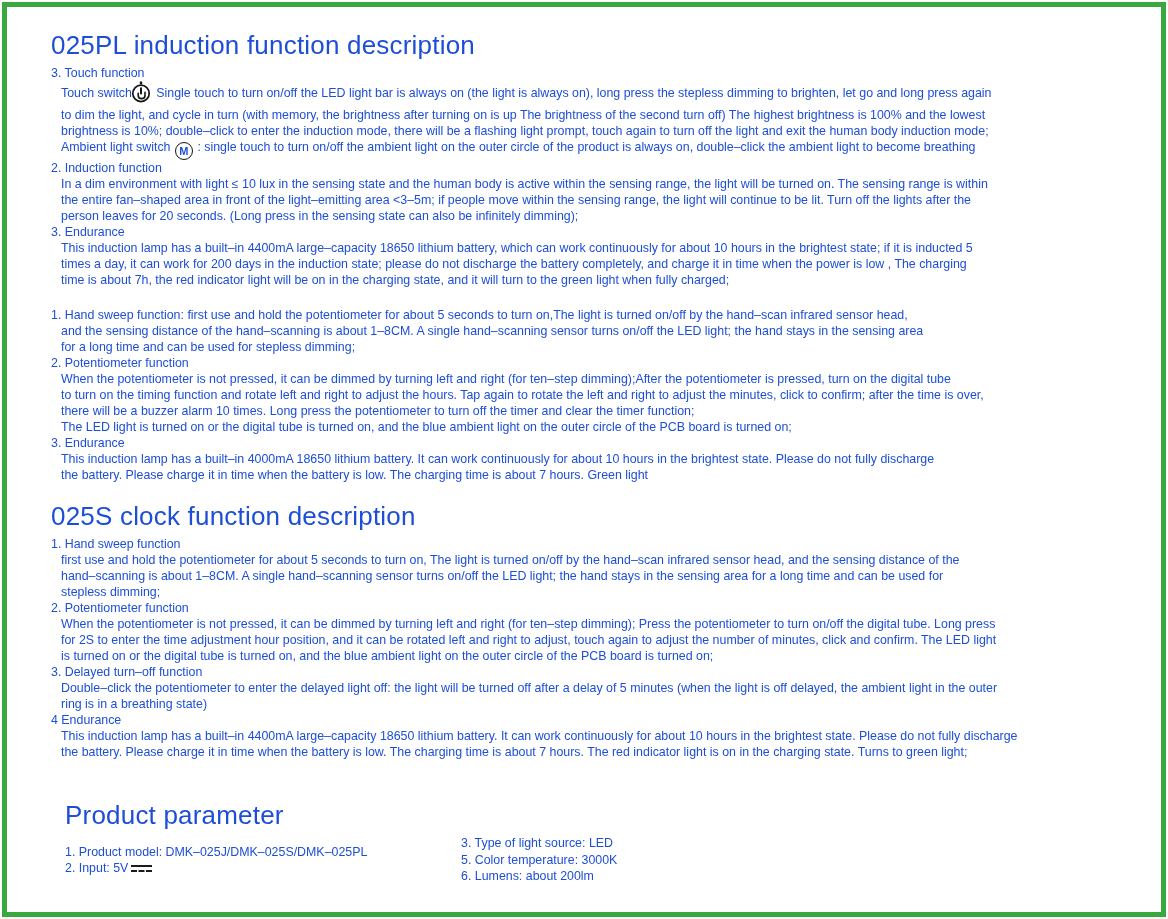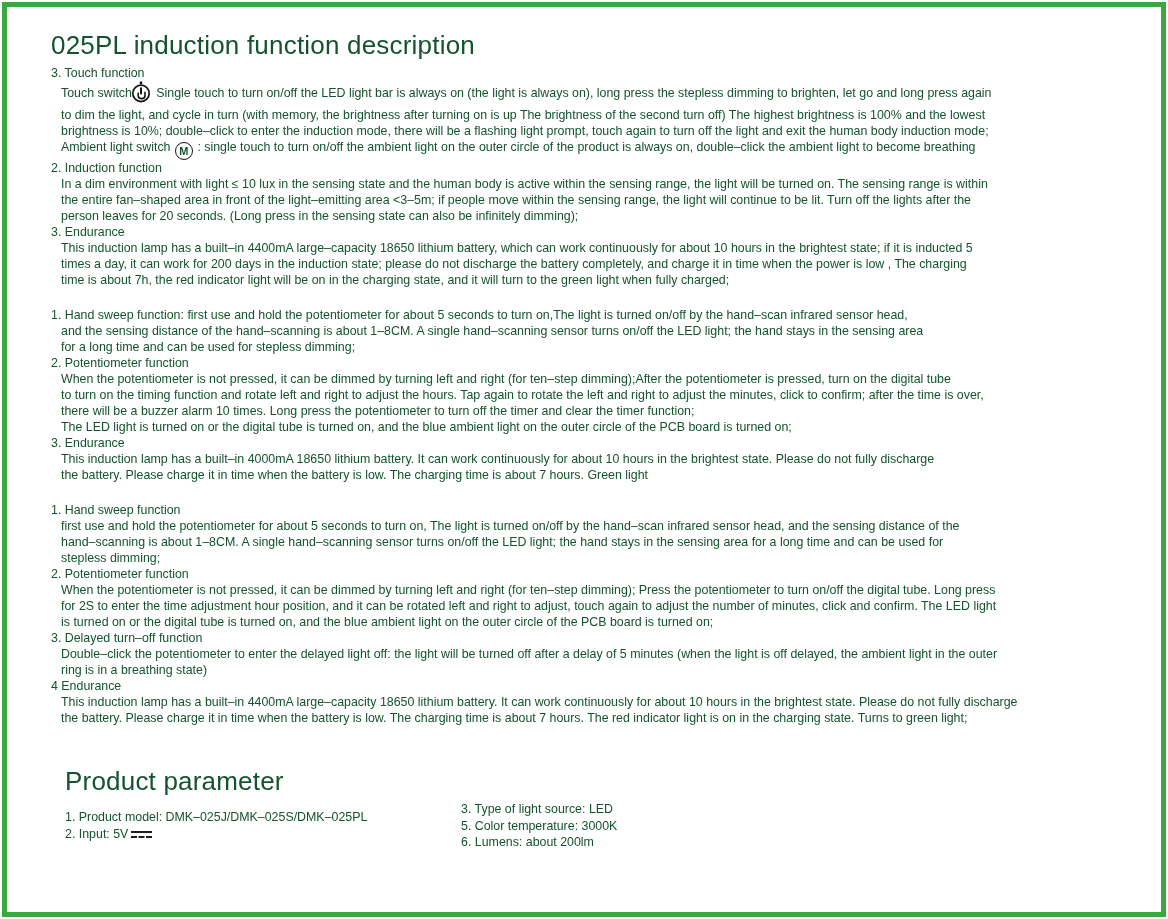--- a/index.html
+++ b/index.html
@@ -4,21 +4,21 @@
 <style>
   html,body { margin:0; padding:0; background:#ffffff; }
   .frame {
     box-sizing:border-box;
     width:1164px; height:915px;
     margin:2px;
     border:5px solid #38a93c;
     background:#ffffff;
     padding:24px 18px 0 44px;
     font-family:"Liberation Sans", sans-serif;
-    color:#14532d;
+    color:#1d4ed8;
     overflow:hidden;
   }
   .section { margin-bottom:19px; }
   .section-title {
     font-size:26px;
     font-weight:400;
     line-height:1.12;
     margin:0 0 5px 0;
     letter-spacing:0.2px;
   }
@@ -84,20 +84,21 @@
 When the potentiometer is not pressed, it can be dimmed by turning left and right (for ten–step dimming);After the potentiometer is pressed, turn on the digital tube
 to turn on the timing function and rotate left and right to adjust the hours. Tap again to rotate the left and right to adjust the minutes, click to confirm; after the time is over,
 there will be a buzzer alarm 10 times. Long press the potentiometer to turn off the timer and clear the timer function;
 The LED light is turned on or the digital tube is turned on, and the blue ambient light on the outer circle of the PCB board is turned on;</span></div>
     <div class="item"><span class="t">3. Endurance
 This induction lamp has a built–in 4000mA 18650 lithium battery. It can work continuously for about 10 hours in the brightest state. Please do not fully discharge
 the battery. Please charge it in time when the battery is low. The charging time is about 7 hours. Green light</span></div>
   </div>
 
   <div class="section">
+    <h1 class="section-title">025S clock function description</h1>
     <div class="item"><span class="t">1. Hand sweep function
 first use and hold the potentiometer for about 5 seconds to turn on, The light is turned on/off by the hand–scan infrared sensor head, and the sensing distance of the
 hand–scanning is about 1–8CM. A single hand–scanning sensor turns on/off the LED light; the hand stays in the sensing area for a long time and can be used for
 stepless dimming;</span></div>
     <div class="item"><span class="t">2. Potentiometer function
 When the potentiometer is not pressed, it can be dimmed by turning left and right (for ten–step dimming); Press the potentiometer to turn on/off the digital tube. Long press
 for 2S to enter the time adjustment hour position, and it can be rotated left and right to adjust, touch again to adjust the number of minutes, click and confirm. The LED light
 is turned on or the digital tube is turned on, and the blue ambient light on the outer circle of the PCB board is turned on;</span></div>
     <div class="item"><span class="t">3. Delayed turn–off function
 Double–click the potentiometer to enter the delayed light off: the light will be turned off after a delay of 5 minutes (when the light is off delayed, the ambient light in the outer

